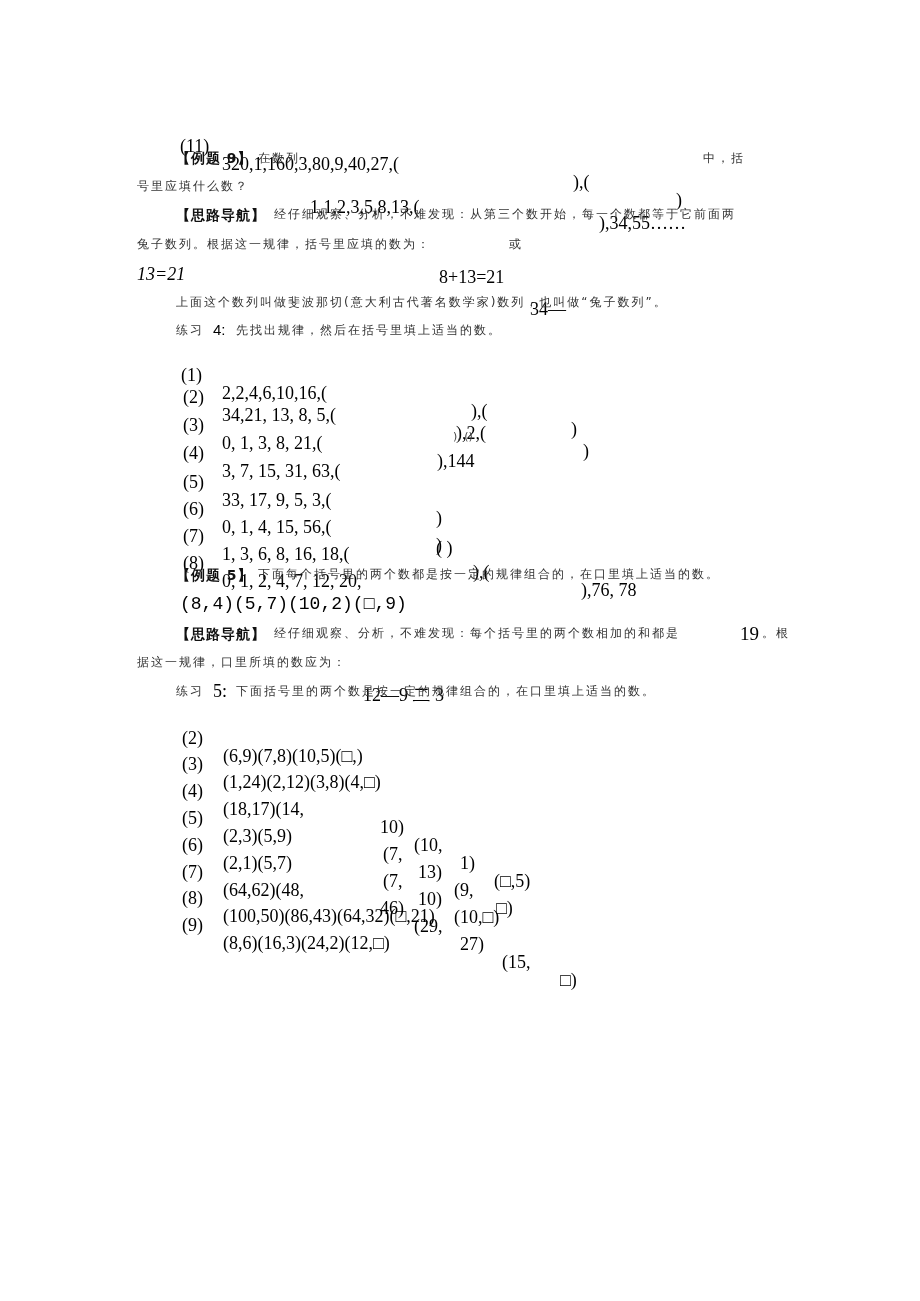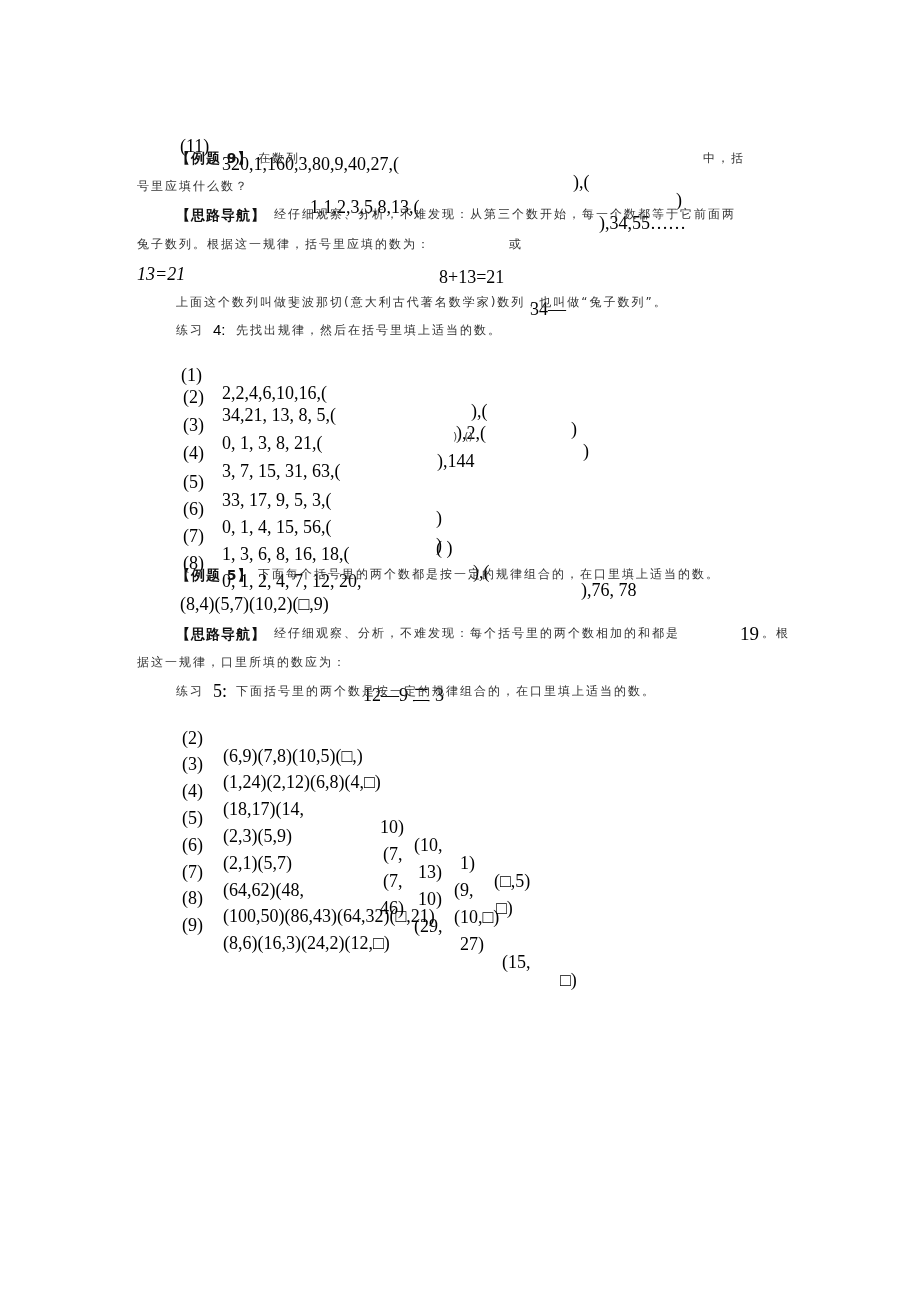--- a/index.html
+++ b/index.html
@@ -91,21 +91,21 @@
 <div class="line num" style="top:536px; left:183px;">
   <span class="seg" style="left:0">(8)</span>
   <span class="seg" style="left:39px">0, 1, 2, 4, 7, 12, 20,</span>
   <span class="seg" style="left:253px; top:3px">( )</span>
 </div>
 
 <div class="line" style="top:567px; left:176px;">
   <span class="seg bold" style="left:0; top:1px">【例题 5】</span>
   <span class="seg cn" style="left:82px; top:1px">下面每个括号里的两个数都是按一定的规律组合的，在口里填上适当的数。</span>
 </div>
-<div class="line num" style="top:595px; left:180px;">(8,4)(5,7)(10,2)(□,9)</div>
+<div class="line num" style="top:595px; left:180px;font-family:Liberation Mono, monospace;">(8,4)(5,7)(10,2)(□,9)</div>
 
 <div class="line" style="top:626px; left:176px;">
   <span class="seg bold" style="left:0; top:1px">【思路导航】</span>
   <span class="seg cn" style="left:98px; top:1px">经仔细观察、分析，不难发现：每个括号里的两个数相加的和都是</span>
   <span class="seg num" style="left:564px; top:-2px; font-size:19px">19</span>
   <span class="seg cn" style="left:586px; top:1px">。根</span>
 </div>
 <div class="line" style="top:654px; left:137px;">
   <span class="seg cn" style="left:0; top:2px">据这一规律，口里所填的数应为：</span>
   <span class="seg num" style="left:226px">12—9 二 3</span>
@@ -116,21 +116,21 @@
   <span class="seg num" style="left:37px; top:-1px">5:</span>
   <span class="seg cn" style="left:60px; top:2px">下面括号里的两个数是按一定的规律组合的，在口里填上适当的数。</span>
 </div>
 
 <div class="line num" style="top:711px; left:182px;">
   <span class="seg" style="left:0">(2)</span>
   <span class="seg" style="left:41px">(6,9)(7,8)(10,5)(□,)</span>
 </div>
 <div class="line num" style="top:737px; left:182px;">
   <span class="seg" style="left:0">(3)</span>
-  <span class="seg" style="left:41px">(1,24)(2,12)(6,8)(4,□)</span>
+  <span class="seg" style="left:41px">(1,24)(2,12)(3,8)(4,□)</span>
 </div>
 <div class="line num" style="top:764px; left:182px;">
   <span class="seg" style="left:0">(4)</span>
   <span class="seg" style="left:41px">(18,17)(14,</span>
   <span class="seg" style="left:198px">10)</span>
   <span class="seg" style="left:232px">(10,</span>
   <span class="seg" style="left:278px">1)</span>
   <span class="seg" style="left:312px">(□,5)</span>
 </div>
 <div class="line num" style="top:791px; left:182px;">

